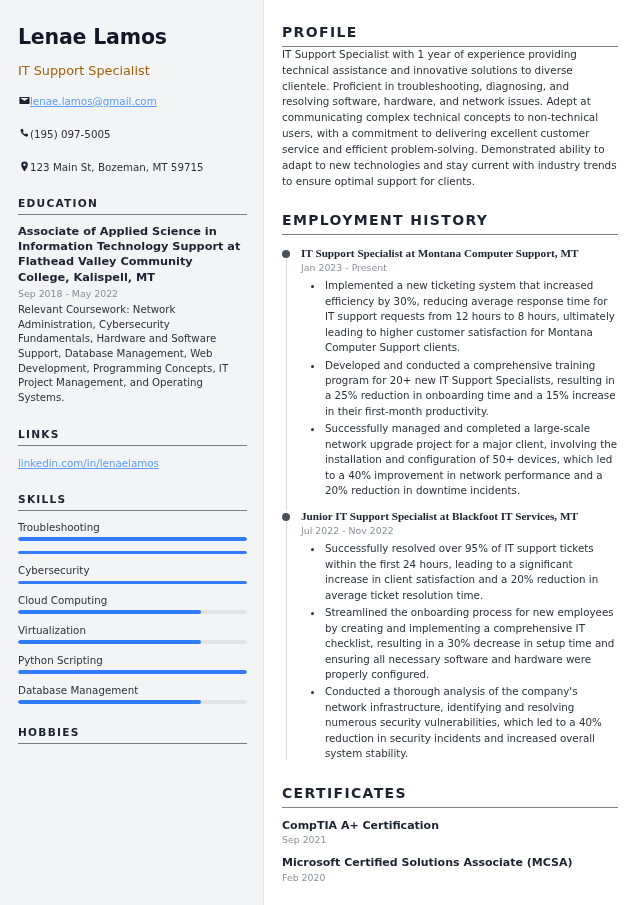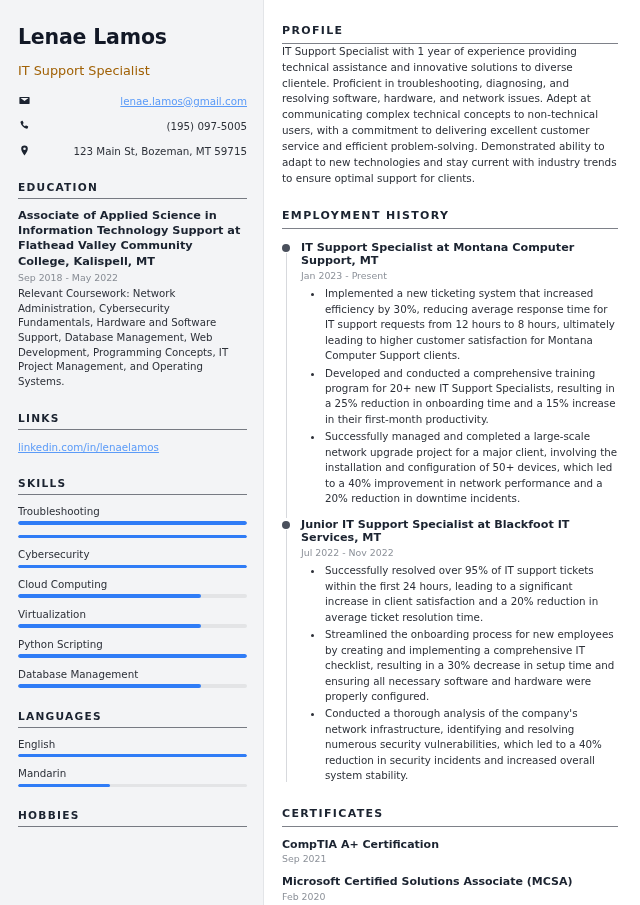--- a/index.html
+++ b/index.html
@@ -20,22 +20,22 @@
   }
   .name {
     font-size: 20.5px; font-weight: 700; color: #121826;
     letter-spacing: -0.2px; line-height: 1.15;
   }
   .job-title {
     font-size: 12.8px; color: #a16207; margin-top: 13px; font-weight: 400;
   }
   .contacts { margin-top: 17px; }
   .contact-row {
-    display: flex; align-items: center; gap: 14px; margin-bottom: 13px;
-    font-size: 10.3px; color: #2c3038; justify-content: space-between;
+    display: flex; align-items: center; gap: 0; margin-bottom: 21px;
+    font-size: 10.3px; color: #2c3038;
   }
   .contact-row .ico {
     width: 12px; display: flex; justify-content: center; flex: none;
     color: #1b2330;
   }
   .contact-row .ico svg { display: block; }
   .contact-link { color: #5b9bf8; text-decoration: underline; }
 
   .sec { margin-top: 22px; }
   .sec-first { margin-top: 24px; }
@@ -58,42 +58,42 @@
   .bar-label { font-size: 10.3px; color: #2c3038; }
   .bar-track {
     height: 3.4px; background: #e3e4e6; border-radius: 2px;
     margin-top: 4.5px; width: 100%; overflow: hidden;
   }
   .bar-fill { height: 100%; background: #2f7cf6; border-radius: 2px; }
 
   
   .main { flex: 1; padding: 24px 22px 0 18px; }
   .msec-head {
-    font-size: 11px; font-weight: 700; letter-spacing: 1.35px;
+    font-size: 14px; font-weight: 700; letter-spacing: 1.35px;
     color: #1b2330; text-transform: uppercase;
   }
   .msec-rule { height: 1px; background: #4c515b; margin-top: 6px; opacity: .72; }
   .msec { margin-top: 23px; }
 
   .profile-text {
     font-size: 10.4px; color: #2c3038; line-height: 1.52; 
     text-align: left;
   }
 
   .job { position: relative; padding-left: 19px; margin-top: 12px; }
   .job-dot {
     position: absolute; left: 0; top: 3px;
     width: 8px; height: 8px; border-radius: 50%; background: #4a505c;
   }
   .job-line {
     position: absolute; left: 3.5px; top: 12px; bottom: -12px;
     width: 1px; background: #d7d9dd;
   }
   .job:last-child .job-line { bottom: 2px; }
-  .job-role { font-size: 11.2px; font-weight: 700; color: #1b2330; }
+  .job-role { font-size: 11.2px; font-weight: 700; color: #1b2330; font-family: Liberation Serif, serif; }
   .job-dates { font-size: 9.4px; color: #8c9199; margin-top: 3px; }
   .job-bullets { margin-top: 5px; padding-left: 22px; }
   .job-bullets li {
     font-size: 10.3px; color: #2c3038; line-height: 1.5;
     margin-bottom: 2px; padding-left: 2px;
   }
   .job-bullets li::marker { font-size: 9px; }
 
   .entry { margin-top: 11px; }
   .entry-title { font-size: 11px; font-weight: 700; color: #1b2330; }
@@ -192,38 +192,20 @@
           </div>
           <div class="bar-item">
             <div class="bar-label">Database Management</div>
             <div class="bar-track">
               <div class="bar-fill" style="width: 80%;"></div>
             </div>
           </div>
         </div>
     </section>
 
-    <section class="sec">
-      <div class="sec-head">LANGUAGES</div>
-      <div class="sec-rule"></div>
-      <div id="languages-list">
-          <div class="bar-item">
-            <div class="bar-label">English</div>
-            <div class="bar-track">
-              <div class="bar-fill" style="width: 100%;"></div>
-            </div>
-          </div>
-          <div class="bar-item">
-            <div class="bar-label">Mandarin</div>
-            <div class="bar-track">
-              <div class="bar-fill" style="width: 40%;"></div>
-            </div>
-          </div>
-        </div>
-    </section>
 
     <section class="sec">
       <div class="sec-head">HOBBIES</div>
       <div class="sec-rule"></div>
     </section>
 
   </aside>
 
   <main class="main">
 

